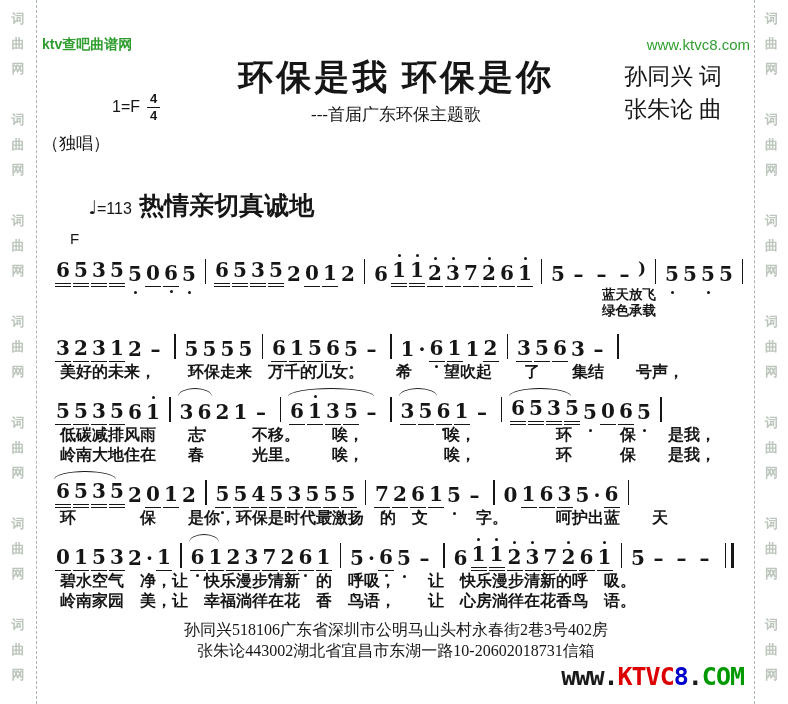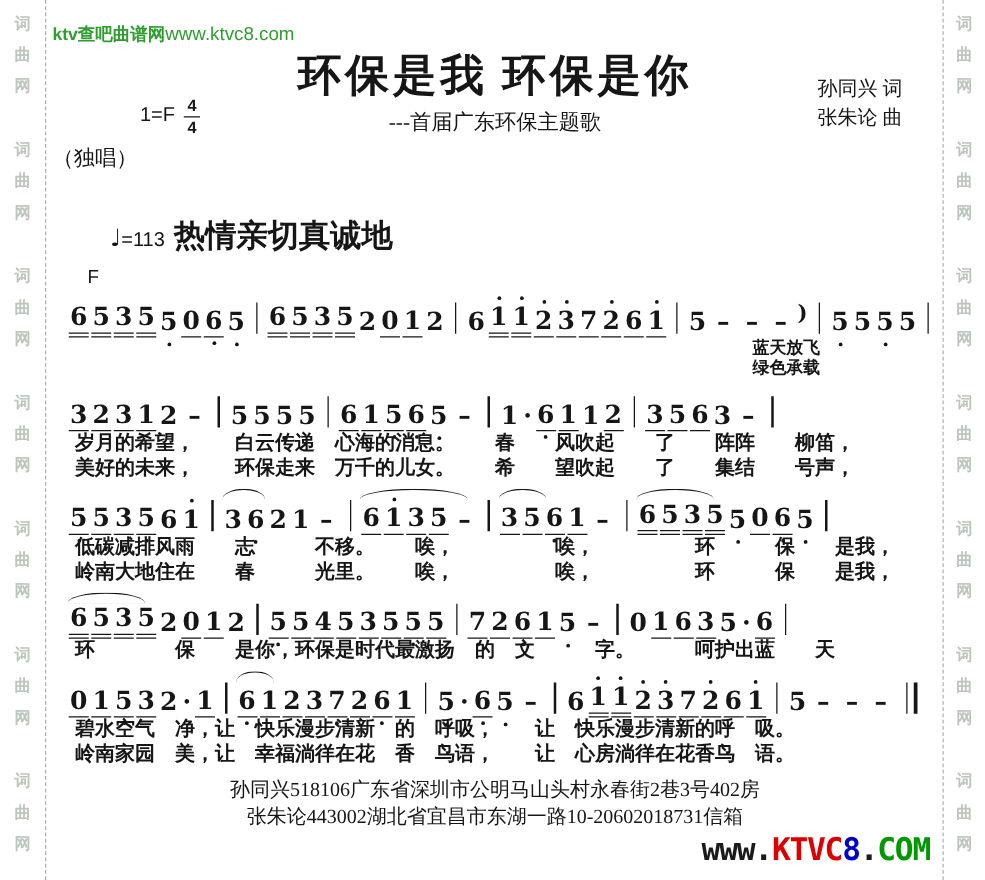--- a/index.html
+++ b/index.html
@@ -10,35 +10,35 @@
   }
   
   .wm-col{position:absolute;top:0;bottom:0;z-index:0;padding-top:6px;}
   .wm-left{left:0;width:36px;border-right:1px dashed #a9b7a9;}
   .wm-right{right:0;width:33px;border-left:1px dashed #a9b7a9;}
   .wm-char{color:#bcc6bc;font-size:13px;text-align:center;line-height:25px;font-weight:bold;}
   .wm-gap{height:26px;}
 
   .content{position:absolute;left:42px;right:38px;top:0;z-index:1;}
 
-  .top-row{display:flex;padding-top:19px;}
+  .top-row{display:flex;justify-content:space-between;padding-top:36px;}
   .site-left{color:#2f9e2f;font-weight:bold;font-size:14px;font-family:"Liberation Sans","DejaVu Sans",sans-serif;}
   .site-right{color:#2f9e2f;font-size:15px;font-family:"Liberation Sans","DejaVu Sans",sans-serif;}
 
   .title{text-align:center;font-size:35px;font-weight:bold;letter-spacing:3px;margin-top:0;}
   .subtitle{text-align:center;font-size:17px;margin-top:2px;}
   .solo{text-align:left;font-size:17px;margin-top:6px;}
 
-  .key-row{position:absolute;left:70px;top:78px;display:flex;align-items:center;
+  .key-row{position:absolute;left:70px;top:92px;display:flex;align-items:center;
     font-family:"Liberation Sans","DejaVu Sans",sans-serif;font-size:16px;}
   .meter{display:inline-block;text-align:center;margin-left:7px;font-weight:bold;}
   .meter span{display:block;font-size:13px;line-height:1.05;padding:0 3px;}
   .meter span:first-child{border-bottom:1px solid #161616;padding-bottom:1px;margin-bottom:1px;}
 
-  .credits{position:absolute;right:28px;top:60px;font-size:16px;line-height:1.45;text-align:right;}
+  .credits{position:absolute;right:28px;top:60px;font-size:23px;line-height:1.45;text-align:right;}
 
   .tempo-row{margin:34px 0 0 46px;font-size:16px;font-family:"Liberation Sans","DejaVu Sans",sans-serif;}
   .tempo-note{font-size:19px;font-family:"DejaVu Sans",sans-serif;}
   .expression{font-size:25px;font-weight:bold;margin-left:3px;font-family:"Liberation Serif",serif;}
   .chord{margin:8px 0 0 28px;font-size:15px;font-family:"Liberation Sans","DejaVu Sans",sans-serif;}
 
   .score{margin-left:12px;margin-top:0;}
   .score-line{margin-bottom:3px;}
   .notes-row{display:flex;align-items:flex-end;height:40px;
     font-family:"DejaVu Serif","Liberation Serif",serif;font-weight:bold;font-size:20px;}
@@ -233,21 +233,20 @@
           <span class="tok">1</span>
           <span class="tok u1">2</span>
           <span class="barline"></span>
           <span class="tok u1">3</span>
           <span class="tok u1">5</span>
           <span class="tok u1">6</span>
           <span class="tok">3</span>
           <span class="tok dash">–</span>
           <span class="barline"></span>
         </div>
-        <div class="lyrics-row">岁月的希望，　　白云传递　心海的消息。　　春　　风吹起　　了　　阵阵　　柳笛，</div>
         <div class="lyrics-row">美好的未来，　　环保走来　万千的儿女。　　希　　望吹起　　了　　集结　　号声，</div>
       </div>
       <div class="score-line">
         <div class="notes-row">
           <span class="tok u1 db">5</span>
           <span class="tok u1">5</span>
           <span class="tok u1">3</span>
           <span class="tok u1 db">5</span>
           <span class="tok">6</span>
           <span class="tok da">1</span>

